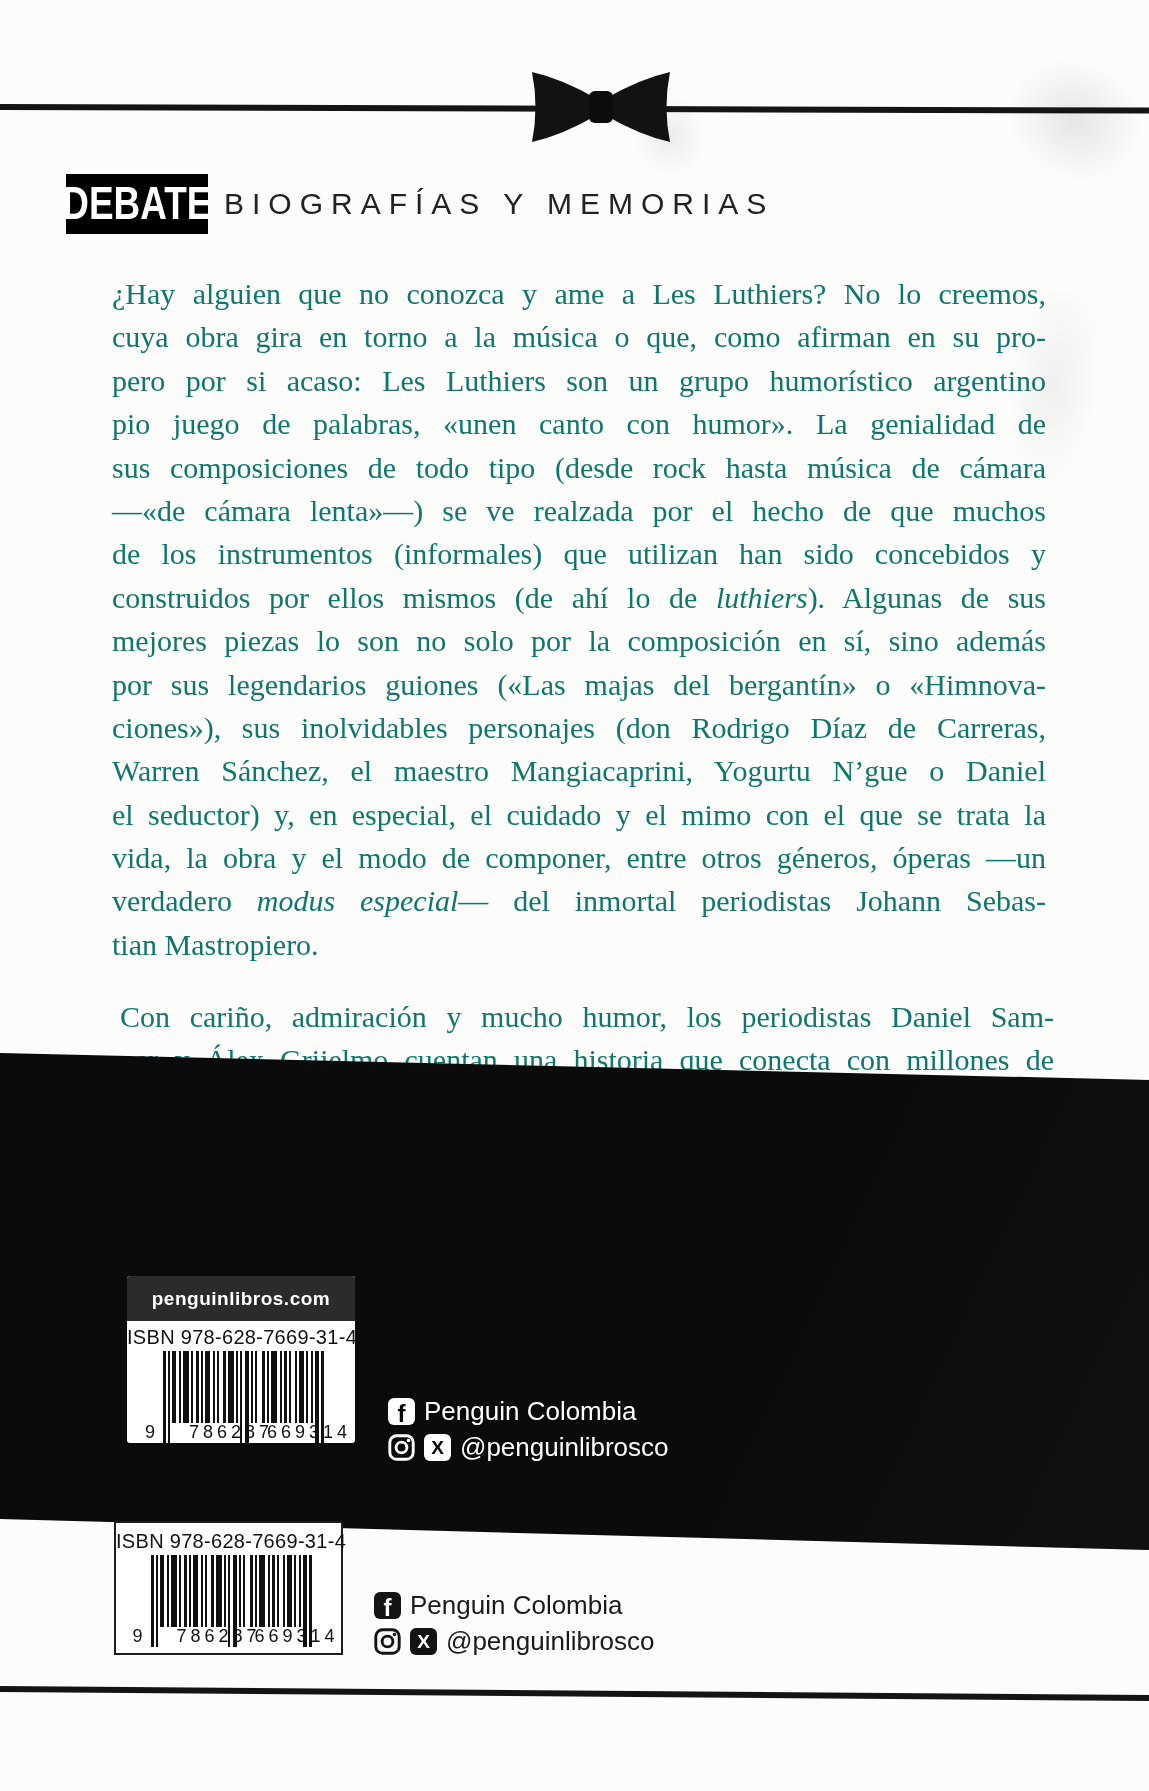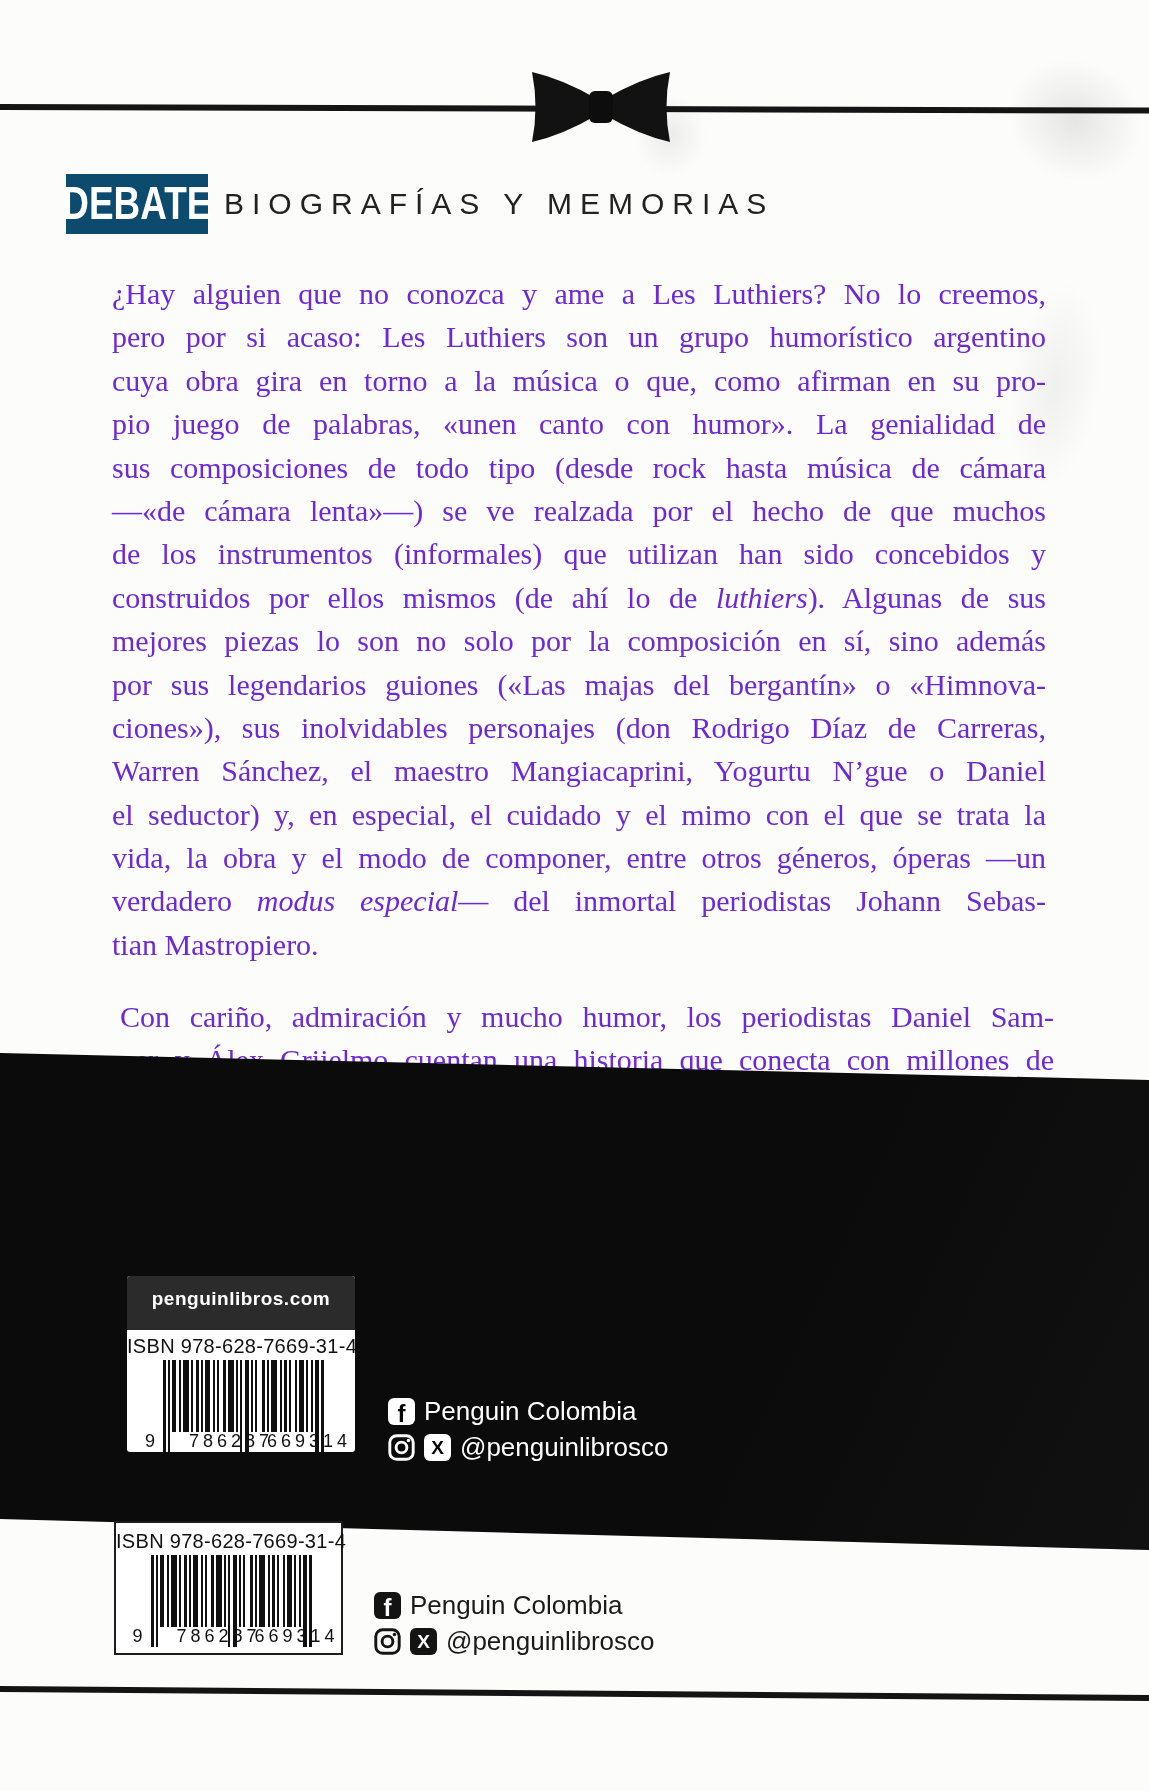--- a/index.html
+++ b/index.html
@@ -13,46 +13,46 @@
     background:radial-gradient(ellipse at center,rgba(110,110,110,.16),transparent 65%);transform:rotate(25deg);}
   .smudge.s2{left:630px;top:90px;width:80px;height:90px;
     background:radial-gradient(ellipse at center,rgba(120,120,120,.12),transparent 65%);}
   .smudge.s3{left:1010px;top:280px;width:90px;height:210px;
     background:radial-gradient(ellipse at center,rgba(130,130,130,.10),transparent 70%);transform:rotate(8deg);}
 
   .top-rule{position:absolute;left:0;top:104px;width:1149px;height:6px;background:#151515;
     transform:rotate(0.18deg);transform-origin:left center;}
   .bowtie{position:absolute;left:529px;top:62px;width:144px;height:90px;}
 
-  .debate-box{position:absolute;left:66px;top:174px;width:142px;height:60px;background:#0c4a6e;
+  .debate-box{position:absolute;left:66px;top:174px;width:142px;height:60px;background:#000000;
     display:flex;align-items:center;justify-content:center;}
   .debate-box span{color:#fff;font-weight:bold;font-size:45px;letter-spacing:0px;
     transform:scaleX(0.82) scaleY(1.02);white-space:nowrap;}
   .collection{position:absolute;left:224px;top:187px;font-size:30px;letter-spacing:8px;
     color:#222;white-space:nowrap;}
 
   .blurb{position:absolute;left:112px;width:934px;font-family:"Liberation Serif",serif;
-    font-size:30px;color:#6d28d9;}
+    font-size:30px;color:#0f766e;}
   .blurb .line{height:43.4px;line-height:43.4px;text-align:justify;text-align-last:justify;
     white-space:nowrap;}
   .blurb .line i{font-style:italic;}
   .p1{top:272px;}
   .p2{top:995px;margin-left:8px;}
 
   
   .jacket{position:absolute;inset:0;background:#0b0b0b;
     clip-path:polygon(0 1053px,1149px 1080px,1149px 1550px,0 1519px);}
   .jacket-texture{position:absolute;inset:0;
     background:linear-gradient(115deg,rgba(40,40,40,.25) 0%,transparent 18%,transparent 70%,rgba(35,35,35,.3) 100%);}
 
   
   .sticker{position:absolute;left:127px;top:1276px;width:228px;background:#fff;border-radius:3px;
     overflow:hidden;box-sizing:border-box;}
   .sticker-header{background:#2b2b2b;color:#fff;text-align:center;font-weight:bold;
-    font-size:19px;padding:12px 0 20px 0;letter-spacing:0.5px;}
+    font-size:19px;padding:12px 0 11px 0;letter-spacing:0.5px;}
   .label-isbn{color:#111;text-align:center;font-size:20px;letter-spacing:0.3px;
     padding:5px 0 2px 0;white-space:nowrap;}
 
   
   .label2{position:absolute;left:114px;top:1521px;width:229px;background:#fff;
     border:2px solid #1d1d1d;box-sizing:border-box;padding-top:2px;padding-bottom:6px;}
 
   
   .barcode{position:relative;width:196px;height:92px;margin:0 auto;}
   .bars{position:absolute;left:20px;top:0;height:92px;display:flex;align-items:flex-start;}
@@ -103,22 +103,22 @@
     </svg>
   </div>
 
   <div class="debate-box">
     <span>DEBATE</span>
   </div>
   <div class="collection">BIOGRAFÍAS Y MEMORIAS</div>
 
   <div class="blurb p1">
       <div class="line"><span>¿Hay alguien que no conozca y ame a Les Luthiers? No lo creemos,</span></div>
+      <div class="line"><span>cuya obra gira en torno a la música o que, como afirman en su pro-</span></div>
       <div class="line"><span>pero por si acaso: Les Luthiers son un grupo humorístico argentino</span></div>
-      <div class="line"><span>cuya obra gira en torno a la música o que, como afirman en su pro-</span></div>
       <div class="line"><span>pio juego de palabras, «unen canto con humor». La genialidad de</span></div>
       <div class="line"><span>sus composiciones de todo tipo (desde rock hasta música de cámara</span></div>
       <div class="line"><span>—«de cámara lenta»—) se ve realzada por el hecho de que muchos</span></div>
       <div class="line"><span>de los instrumentos (informales) que utilizan han sido concebidos y</span></div>
       <div class="line"><span>construidos por ellos mismos (de ahí lo de </span><i>luthiers</i><span>). Algunas de sus</span></div>
       <div class="line"><span>mejores piezas lo son no solo por la composición en sí, sino además</span></div>
       <div class="line"><span>por sus legendarios guiones («Las majas del bergantín» o «Himnova-</span></div>
       <div class="line"><span>ciones»), sus inolvidables personajes (don Rodrigo Díaz de Carreras,</span></div>
       <div class="line"><span>Warren Sánchez, el maestro Mangiacaprini, Yogurtu N’gue o Daniel</span></div>
       <div class="line"><span>el seductor) y, en especial, el cuidado y el mimo con el que se trata la</span></div>

